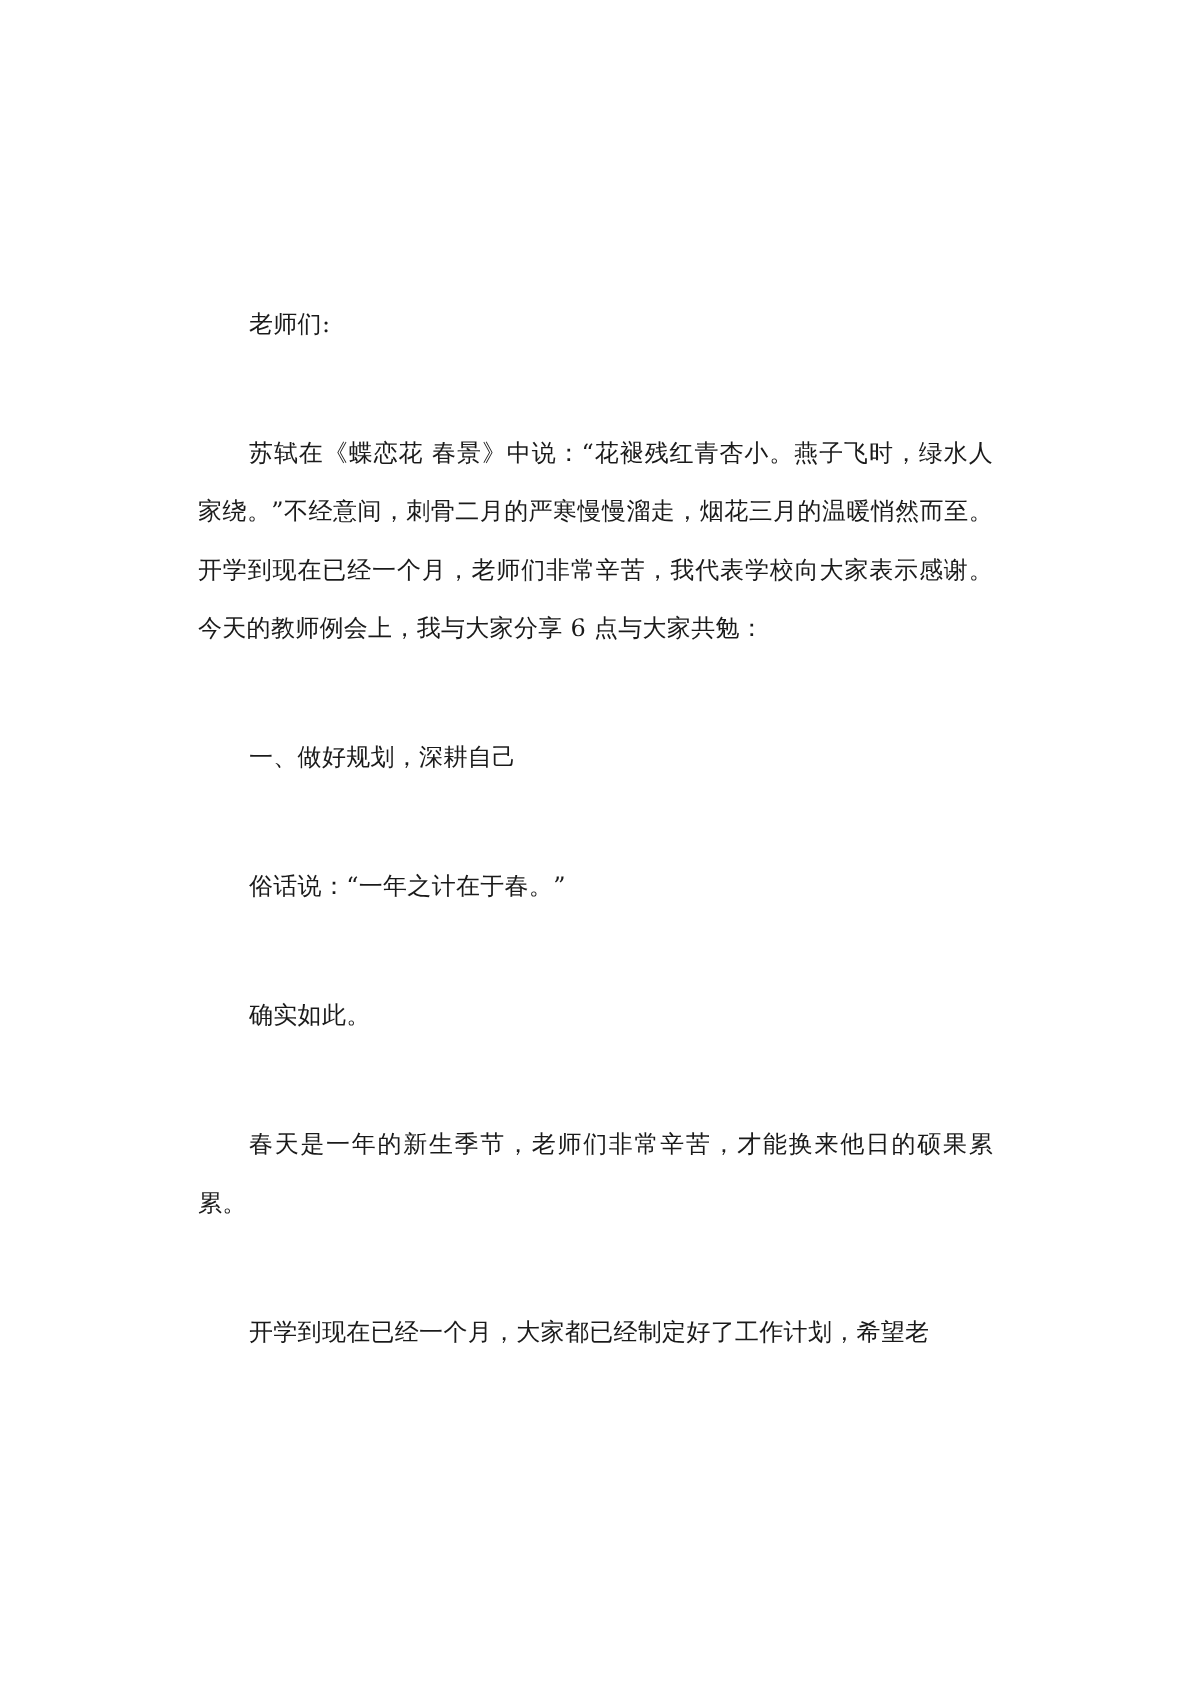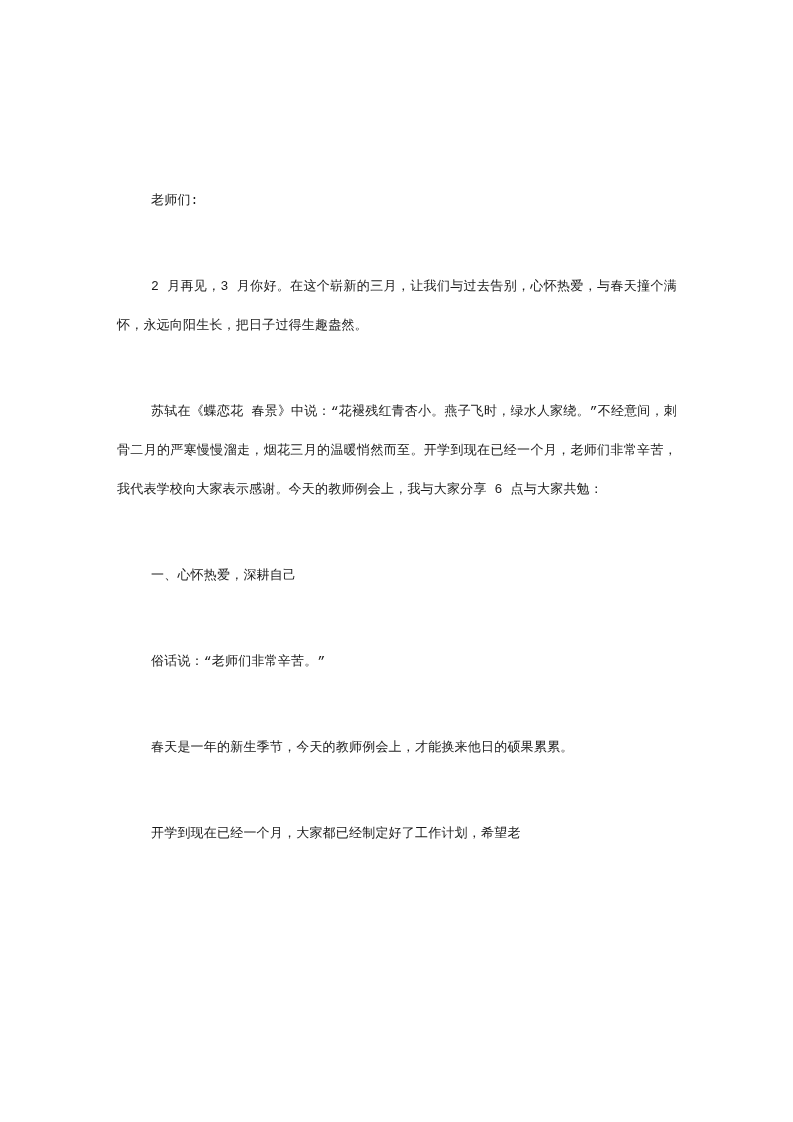--- a/index.html
+++ b/index.html
@@ -15,36 +15,35 @@
     font-family: "DejaVu Serif", "Liberation Serif", serif;
     color: #1a1a1a;
   }
   .page {
     position: absolute;
     left: 117px;
     top: 181px;
     width: 560px;
   }
   .para {
-    margin: 0;
-    font-size: 13px;
+    margin: 15px;
+    font-size: 16px;
     line-height: 39px;
     text-indent: 34px;
     letter-spacing: 0.2px;
     text-align: justify;
-    font-family: Liberation Mono, monospace;
   }
   .para + .para {
     margin-top: 47px;
   }
 </style>
 </head>
 <body>
 
 <div class="page">
   <p class="para">老师们:</p>
-  <p class="para">2 月再见，3 月你好。在这个崭新的三月，让我们与过去告别，心怀热爱，与春天撞个满怀，永远向阳生长，把日子过得生趣盎然。</p>
   <p class="para">苏轼在《蝶恋花 春景》中说：“花褪残红青杏小。燕子飞时，绿水人家绕。”不经意间，刺骨二月的严寒慢慢溜走，烟花三月的温暖悄然而至。开学到现在已经一个月，老师们非常辛苦，我代表学校向大家表示感谢。今天的教师例会上，我与大家分享 6 点与大家共勉：</p>
-  <p class="para">一、心怀热爱，深耕自己</p>
-  <p class="para">俗话说：“老师们非常辛苦。”</p>
-  <p class="para">春天是一年的新生季节，今天的教师例会上，才能换来他日的硕果累累。</p>
+  <p class="para">一、做好规划，深耕自己</p>
+  <p class="para">俗话说：“一年之计在于春。”</p>
+  <p class="para">确实如此。</p>
+  <p class="para">春天是一年的新生季节，老师们非常辛苦，才能换来他日的硕果累累。</p>
   <p class="para">开学到现在已经一个月，大家都已经制定好了工作计划，希望老</p>
 </div>
 
 </body></html>

